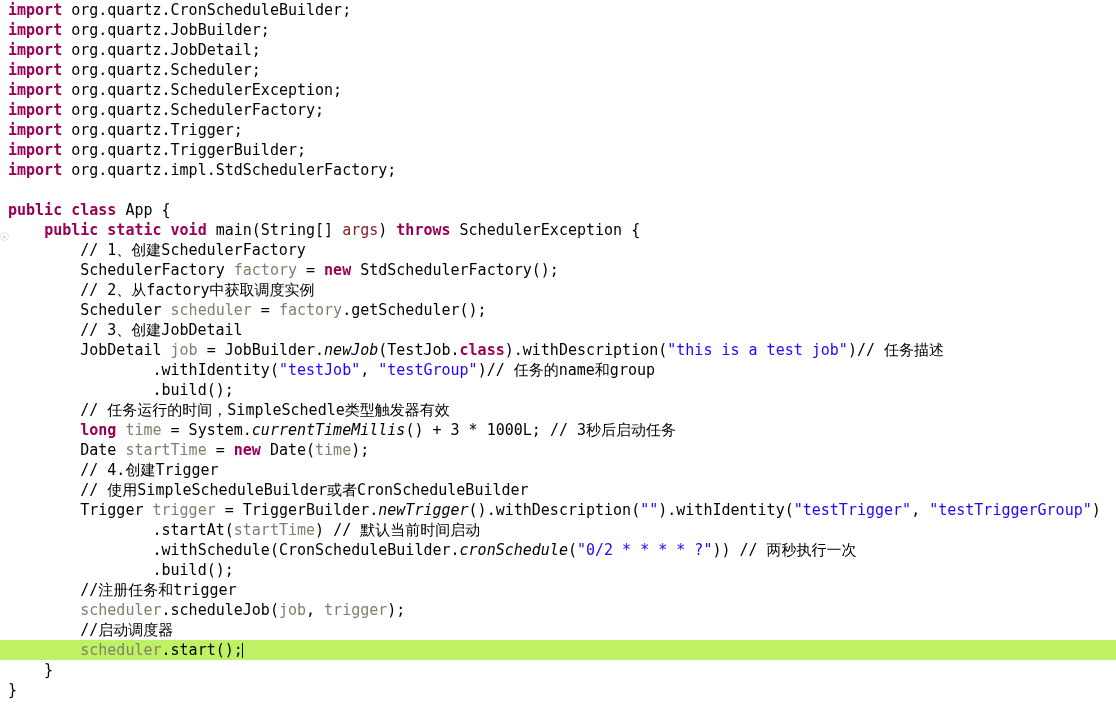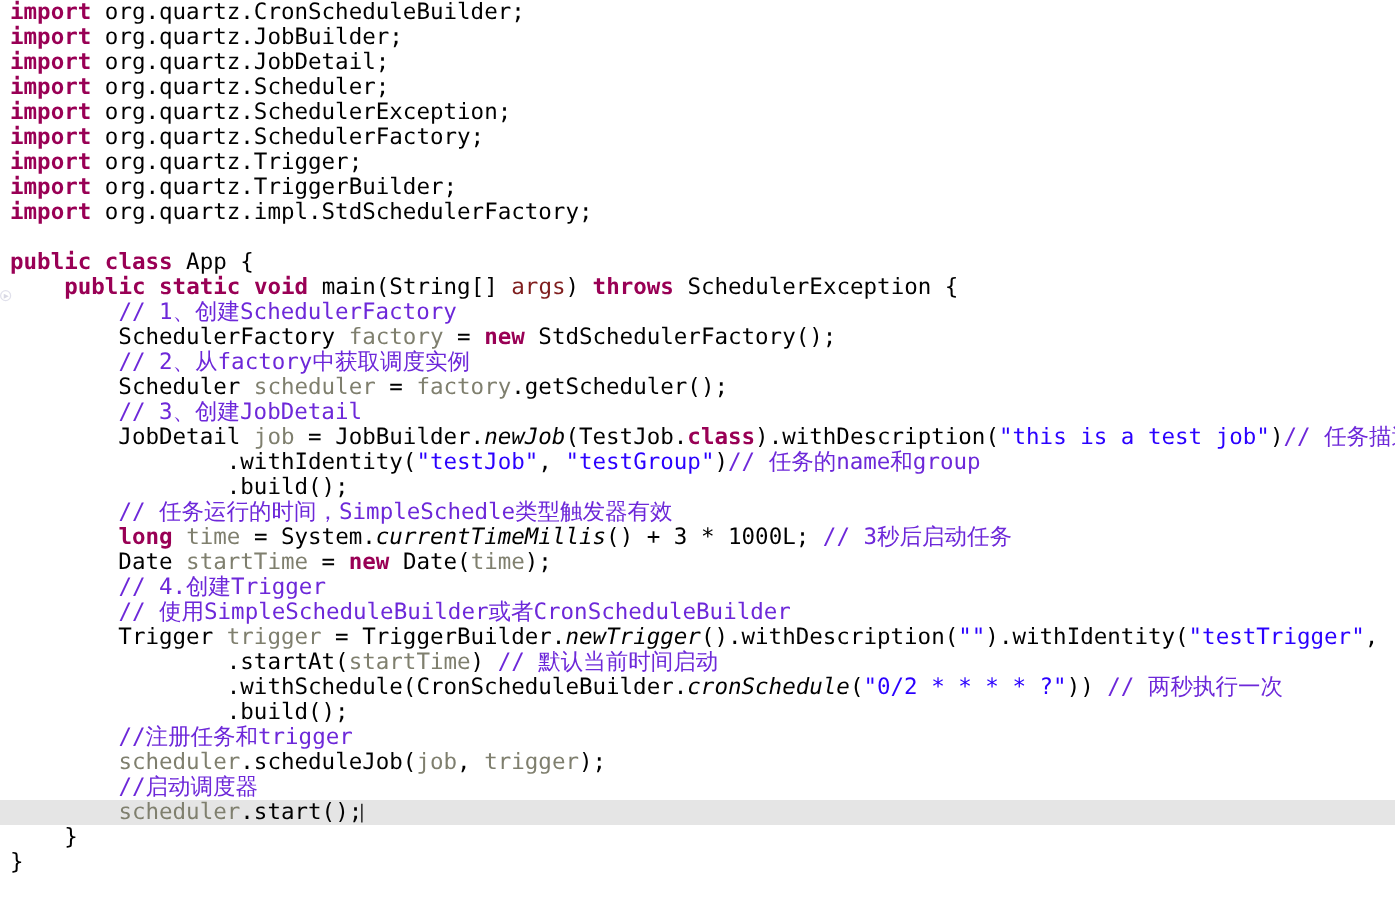--- a/index.html
+++ b/index.html
@@ -54,43 +54,43 @@
   }
 
   
   .code {
     position: absolute;
     left: 0;
     top: 0;
     width: 1076px;
     height: 720px;
     font-family: "DejaVu Sans Mono", "Liberation Mono", monospace;
-    font-size: 18px;
+    font-size: 15px;
     line-height: 20px;
     white-space: pre;
     letter-spacing: 0px;
   }
 
   .line {
     position: relative;
     height: 20px;
     padding-left: 8px;
     box-sizing: border-box;
     white-space: pre;
   }
 
   .line.caret-line {
-    background: #e5e5e5;
+    background: #bef264;
     width: 1116px;
   }
 
   
   .t-kw       { color: #990055; font-weight: bold; }
   .t-plain    { color: #000000; }
-  .t-comment  { color: #6d28d9; }
+  .t-comment  { color: #000000; }
   .t-string   { color: #2a00ff; }
   .t-var      { color: #7f7f6e; }
   .t-param    { color: #7f1d1d; }
   .t-method-i { color: #000000; font-style: italic; margin-top: 40px; }
 
   
   .caret {
     display: inline-block;
     width: 0;
     border-left: 1px solid #000000;

